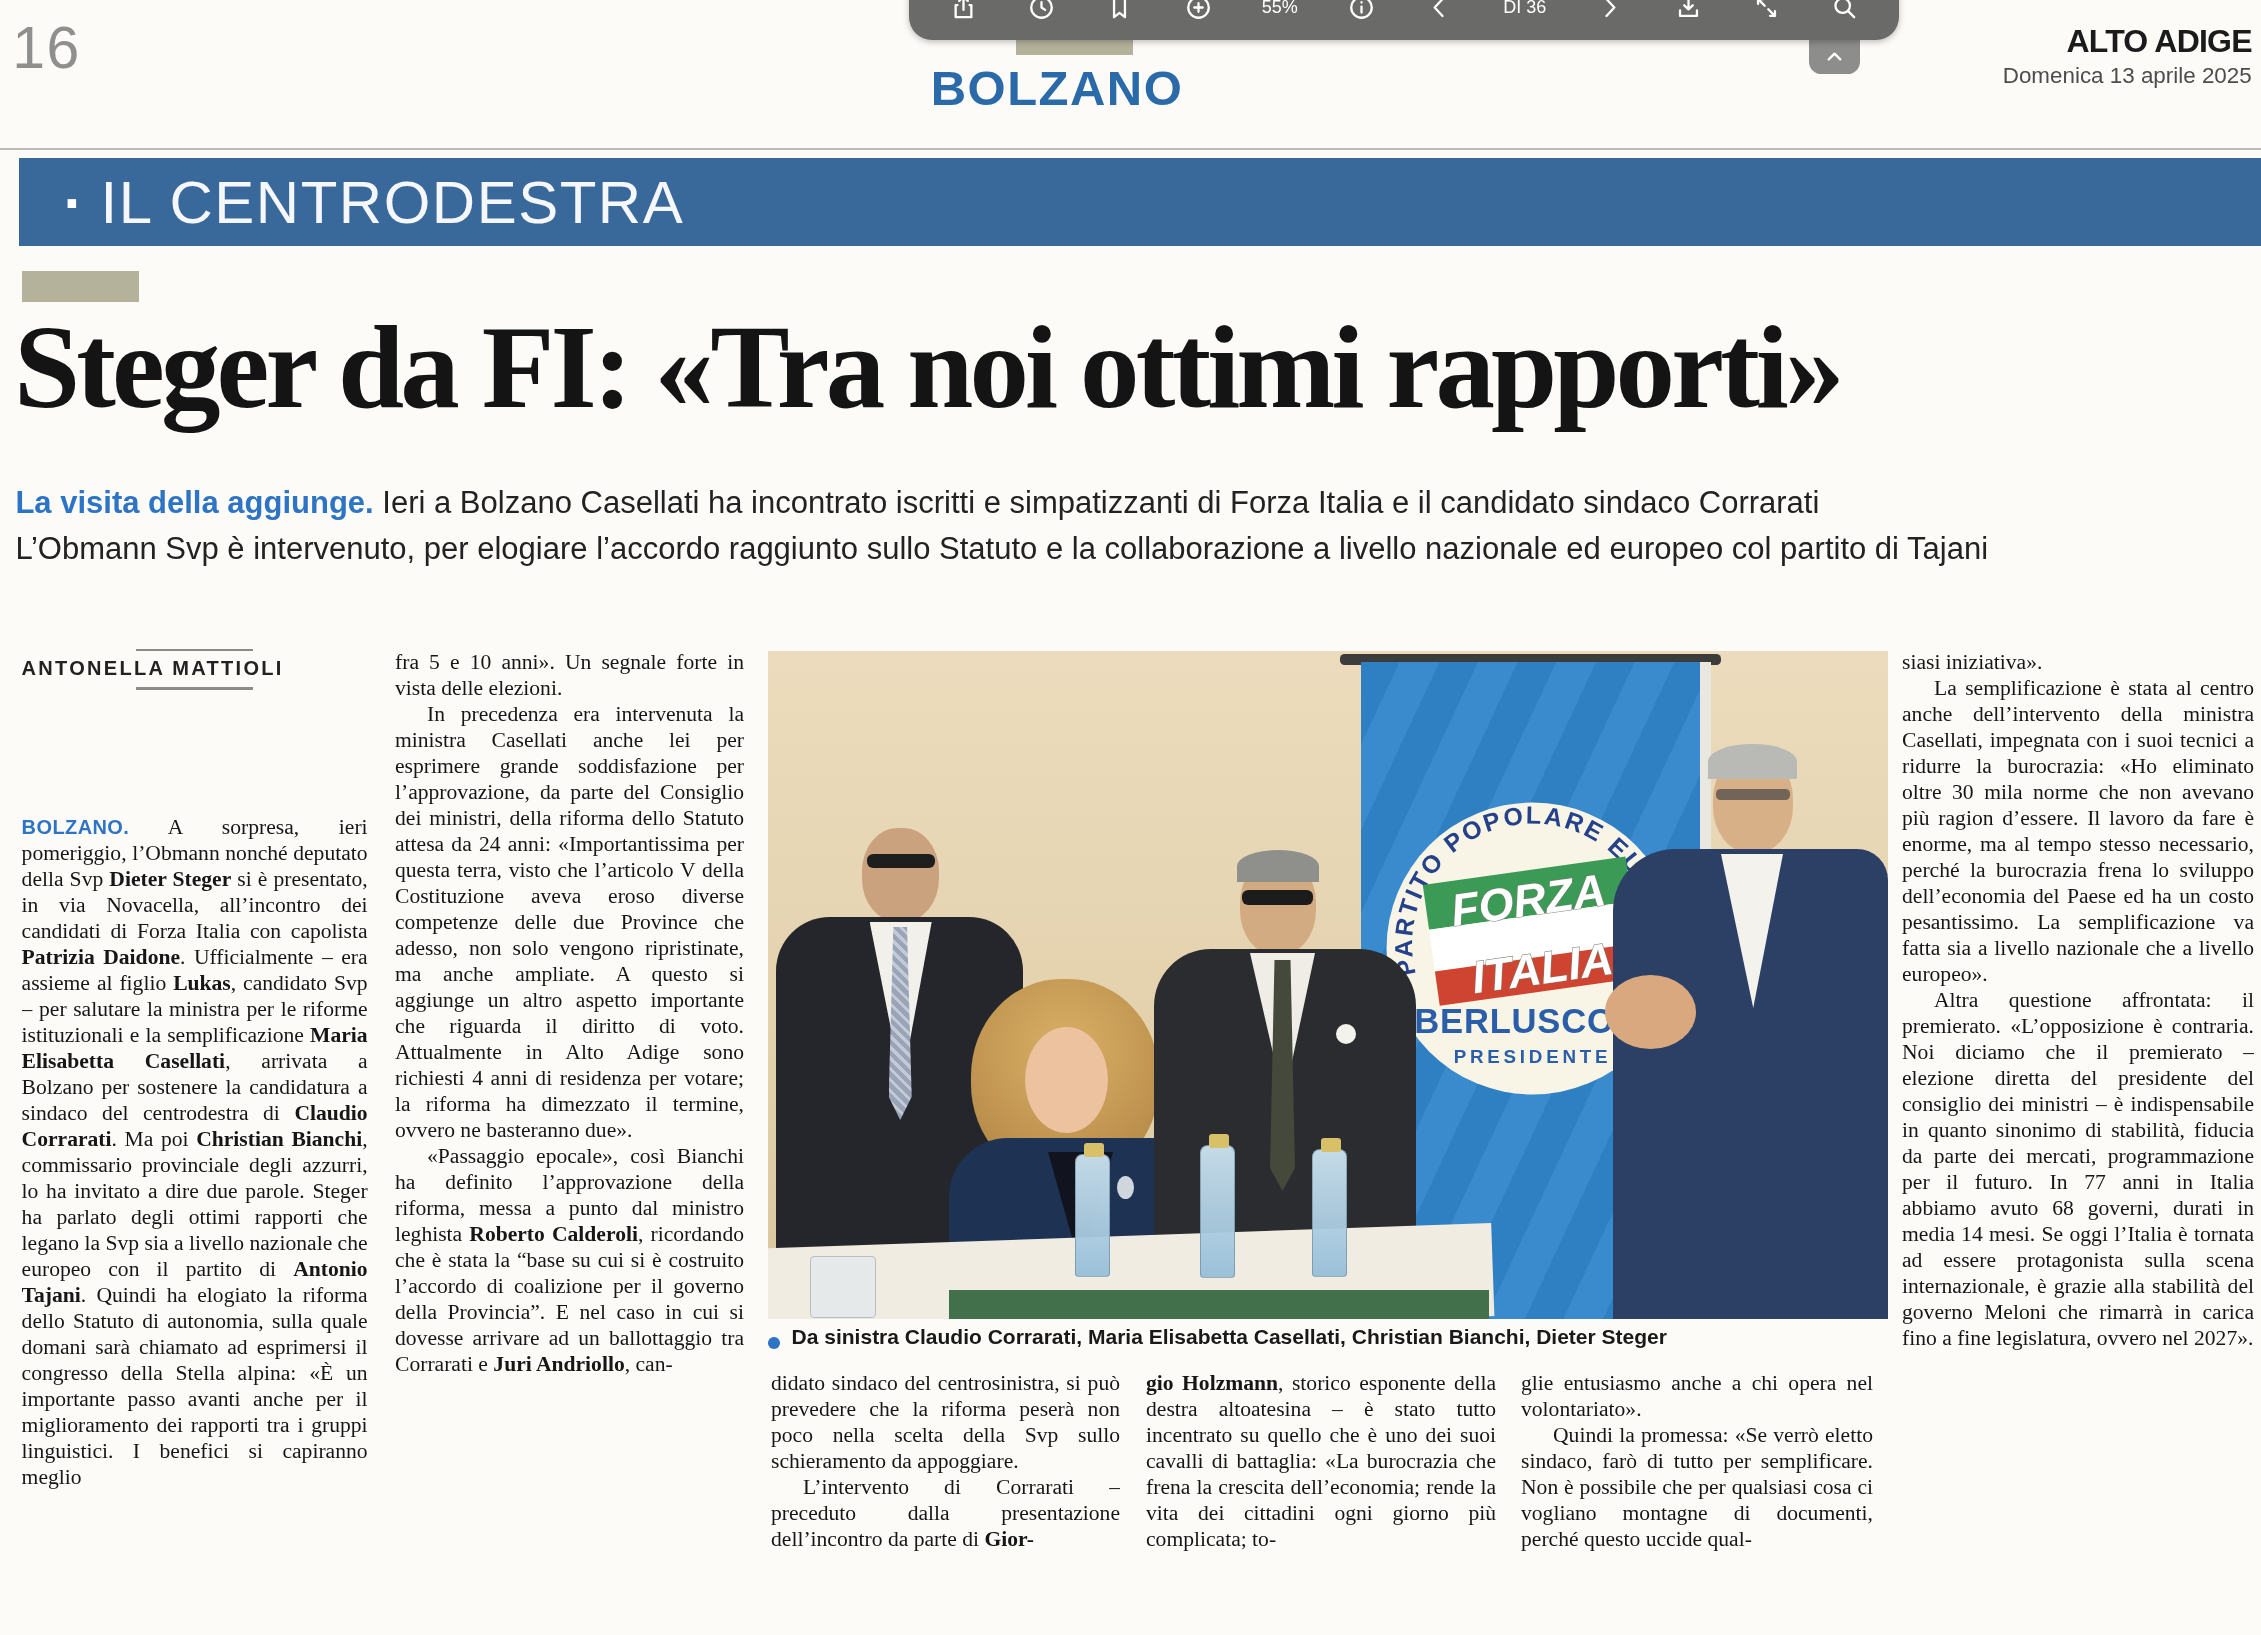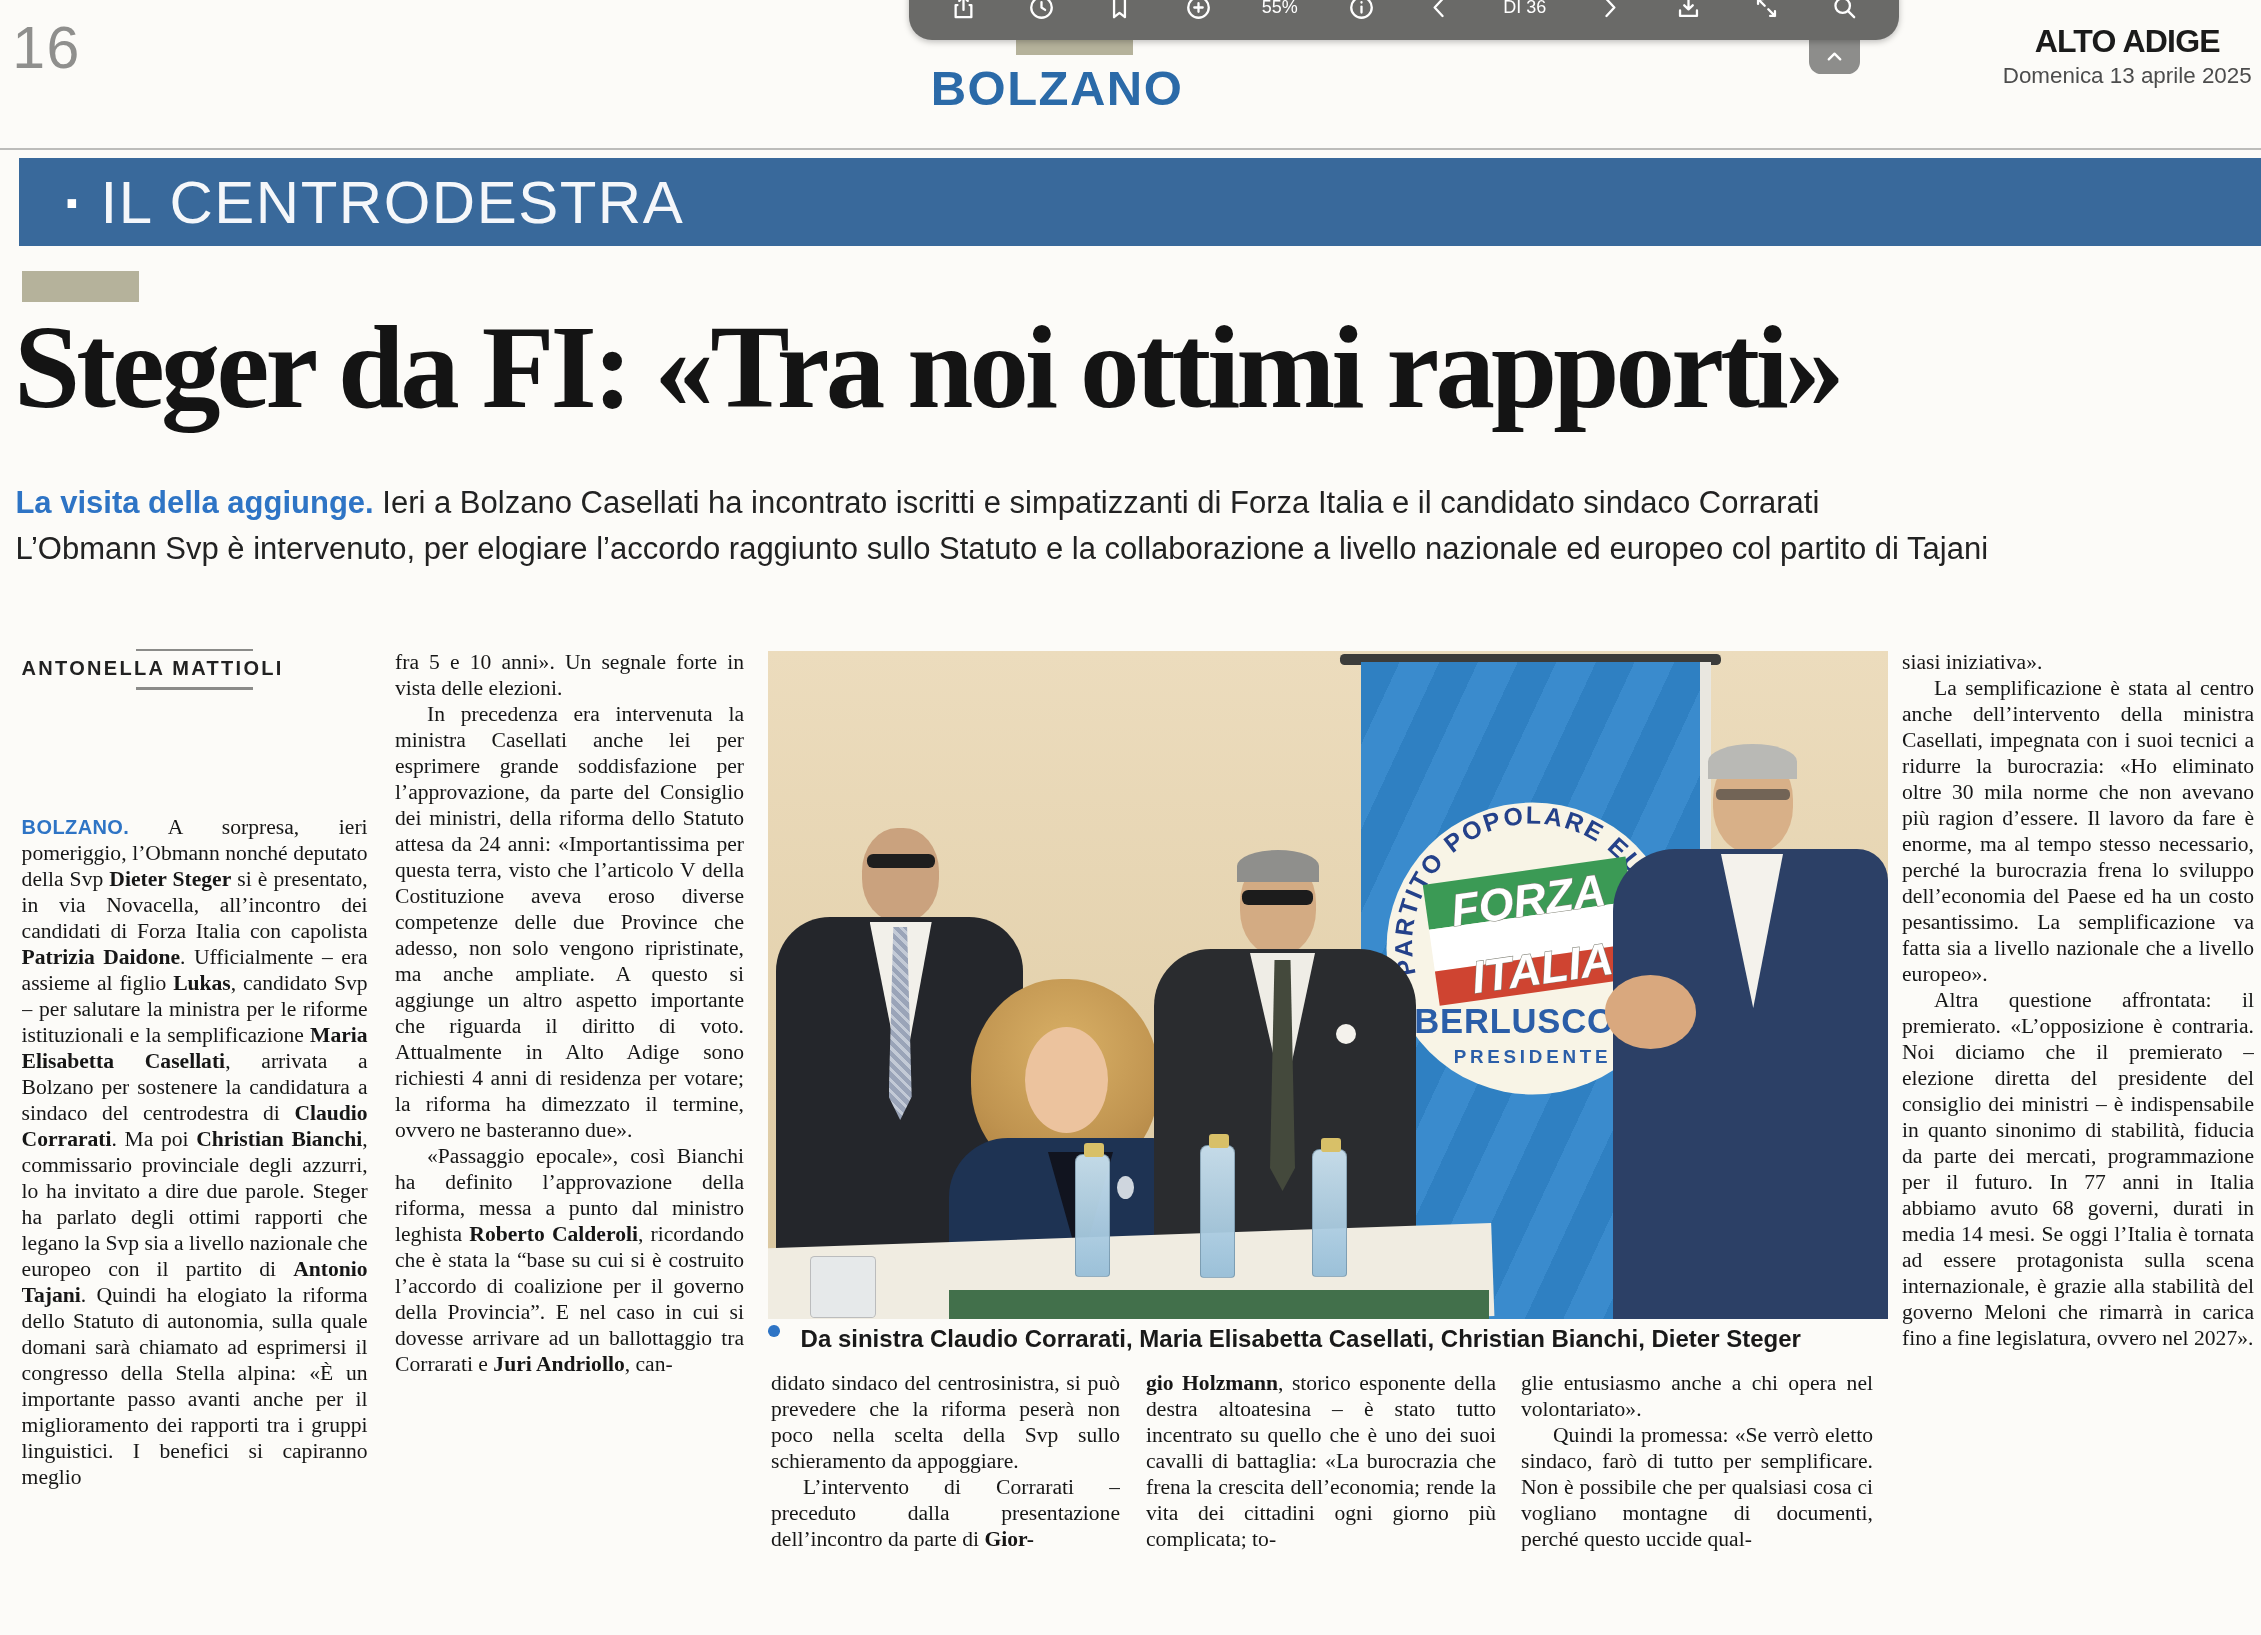--- a/index.html
+++ b/index.html
@@ -7,21 +7,21 @@
     --kicker-olive:#b5b29b; --toolbar-gray:#6a6a68;
     --fi-banner-blue:#2f80c2; --fi-logo-green:#3b9a55; --fi-logo-red:#cf4431; --fi-text-blue:#2b5ea8;
   }
   *{margin:0;padding:0;box-sizing:border-box}
   html,body{width:2261px;height:1635px;overflow:hidden;background:#fbfaf6;
     font-family:"Liberation Sans",sans-serif;color:#1c1c1c;}
   .page{position:absolute;inset:0;background:#fcfbf8}
 
   
   .page-number{position:absolute;left:12.3px;top:14px;font-size:59px;font-weight:300;color:#8f8f8d;letter-spacing:1.5px}
-  .masthead-right{position:absolute;right:9.3px;top:23px;text-align:center}
+  .masthead-right{position:absolute;right:9.3px;top:23px;text-align:right}
   .brand{font-size:32px;font-weight:700;letter-spacing:-0.8px;color:#1b1b1b}
   .edition-date{font-size:22.4px;color:#4c4c4c;margin-top:3.1px}
   .section-marker{position:absolute;left:1016px;top:20px;width:117px;height:35px;background:var(--kicker-olive)}
   .section-title{position:absolute;left:1057px;top:60px;transform:translateX(-50%);
     font-size:49px;font-weight:800;letter-spacing:1.5px;color:var(--accent-blue)}
   .header-rule{position:absolute;left:0;top:148px;width:2261px;height:2.3px;background:#bcbcba}
 
   
   .kicker-banner{position:absolute;left:18.5px;top:158px;right:0;height:88px;background:var(--banner-blue);
     display:flex;align-items:center;padding-left:28px;color:#fff;font-size:60px;white-space:nowrap}
@@ -75,22 +75,22 @@
   .rollup-rod{position:absolute;left:572px;top:3.1px;width:381px;height:10.8px;background:#3c3c3a;border-radius:4.6px}
   .rollup-edge{position:absolute;left:932px;top:10.8px;width:10.8px;height:657px;background:#e9e7e0}
   .fi-circle{position:absolute;left:614px;top:147px;width:301px;height:301px}
   .table{position:absolute;left:-15.4px;top:585px;width:740px;height:93px;background:#f0ece1;transform:rotate(-2deg)}
   .cloth-green{position:absolute;left:181px;top:639px;width:540px;height:29px;background:#42704b}
   .bottle{position:absolute;width:35px;border-radius:7.7px 7.7px 3.9px 3.9px;
     background:linear-gradient(180deg,rgba(205,228,242,.95),rgba(150,190,215,.95));border:0.8px solid rgba(90,120,140,.5)}
   .bottle .cap{position:absolute;left:7.7px;top:-12.3px;width:20px;height:14px;background:#d8c068;border-radius:3.1px}
   .glass{position:absolute;left:42px;top:605px;width:66px;height:62px;background:rgba(228,233,236,.8);
     border-radius:4.6px;border:0.8px solid rgba(120,120,120,.4)}
-  .caption{position:absolute;left:768px;top:1325px;width:1120px;font-size:24px;font-weight:700;color:#191919;
-    display:flex;align-items:flex-start;gap:21px}
+  .caption{position:absolute;left:768px;top:1325px;width:1120px;font-size:21px;font-weight:700;color:#191919;
+    display:flex;align-items:flex-end;gap:12px}
   .caption .dot{width:11.6px;height:11.6px;border-radius:50%;background:var(--bright-blue);flex:none}
 
   
   .toolbar{position:absolute;left:909px;top:-25px;width:990px;height:65px;background:var(--toolbar-gray);
     border-radius:23px;z-index:50;display:flex;align-items:center;justify-content:space-between;
     padding:0 40px;box-shadow:0 1.5px 6.2px rgba(0,0,0,.25)}
   .tb-item{display:flex;align-items:center;justify-content:center;color:#fff}
   .tb-item svg{width:29px;height:29px;stroke:#fff;fill:none;stroke-width:1.9;stroke-linecap:round;stroke-linejoin:round}
   .tb-label{font-size:18px;color:#fff;white-space:nowrap}
   .collapse-tab{position:absolute;left:1809px;top:39px;width:51px;height:35px;background:#8d8d8b;z-index:49;

